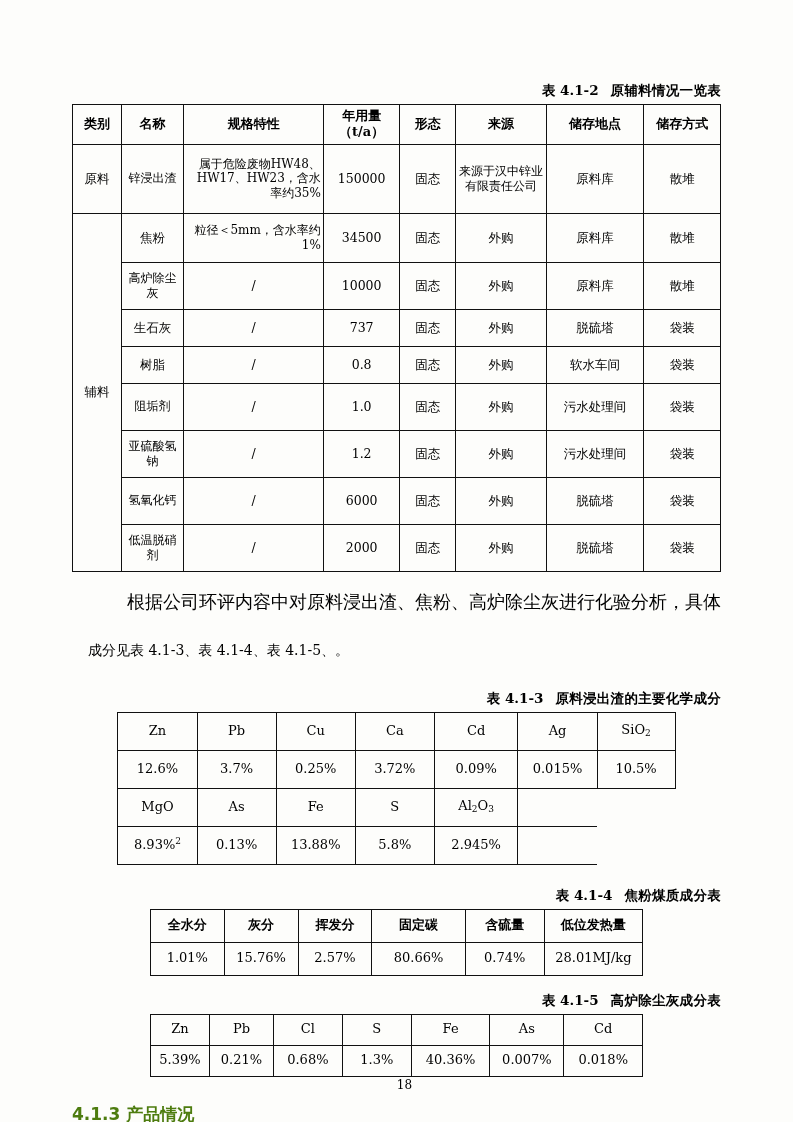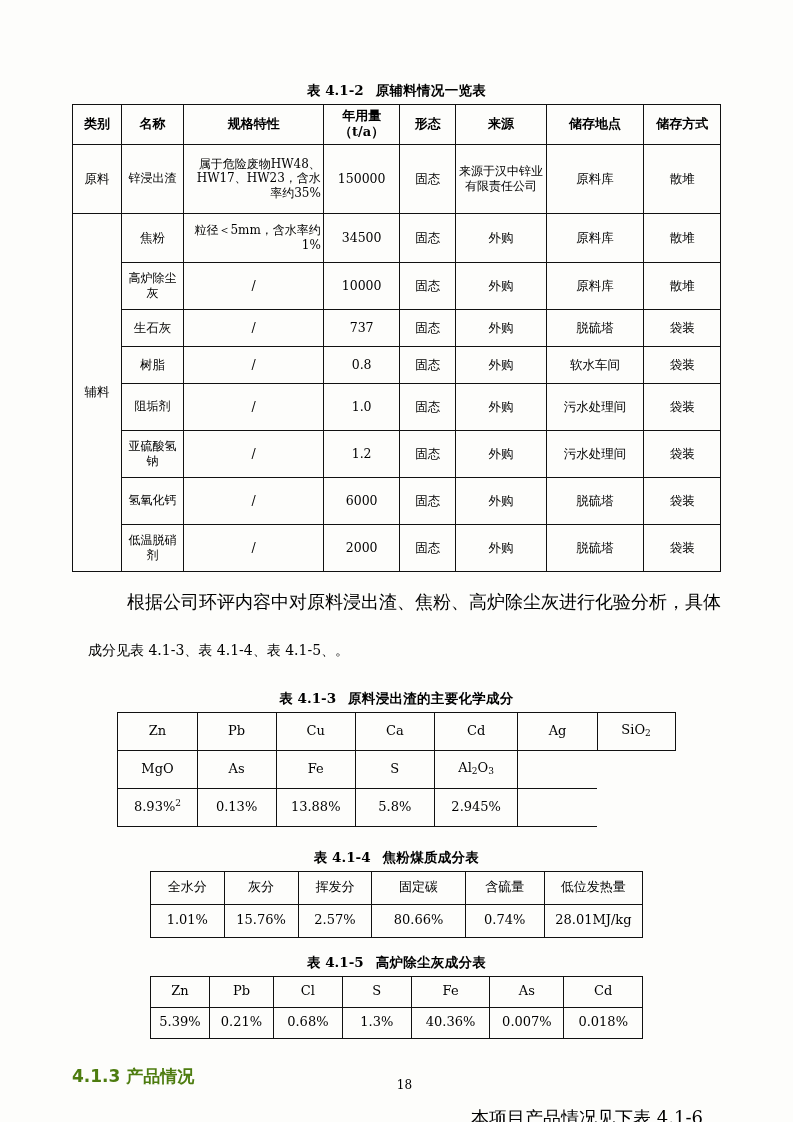--- a/index.html
+++ b/index.html
@@ -16,21 +16,21 @@
     font-family: "DejaVu Serif", "Liberation Serif", serif;
     color: #000;
     box-sizing: border-box;
     padding: 0 72px;
     overflow: hidden;
   }
   .content {
     padding-top: 82px;
   }
   .tbl-caption {
-    text-align: center;
+    text-align: right;
     font-size: 13.5px;
     font-weight: bold;
     margin: 0 0 4px 0;
     letter-spacing: 0.3px;
   }
   .tbl-caption .cap-num {
     font-weight: bold;
     letter-spacing: 0;
   }
   .tbl-caption .cap-gap {
@@ -96,21 +96,21 @@
   #t413 td.blank { border-left: 1px solid #111; border-right: none; }
   #t413 td.nb {
     border: none;
   }
   sub { font-size: 9px; vertical-align: -2px; }
   sup { font-size: 9px; vertical-align: 5px; }
 
   
   .wrap414 { width: 76%; margin: 0 auto; }
   #t414 td { height: 26px; font-size: 13px; }
-  #t414 tr.hd td { font-weight: normal; }
+  #t414 tr.hd td { font-weight: bold; }
 
   
   .wrap415 { width: 76%; margin: 0 auto; }
   #t415 td { height: 24px; font-size: 13px; }
 
   h3.sec {
     font-size: 17px;
     font-weight: bold;
     color: #4d7c0f;
     margin: 26px 0 10px 0;
@@ -280,20 +280,29 @@
             <tr>
           <td>Zn</td>
           <td>Pb</td>
           <td>Cu</td>
           <td>Ca</td>
           <td>Cd</td>
           <td>Ag</td>
           <td>SiO<sub>2</sub></td>
         </tr>
         <tr>
+          <td>12.6%</td>
+          <td>3.7%</td>
+          <td>0.25%</td>
+          <td>3.72%</td>
+          <td>0.09%</td>
+          <td>0.015%</td>
+          <td>10.5%</td>
+        </tr>
+        <tr>
           <td>MgO</td>
           <td>As</td>
           <td>Fe</td>
           <td>S</td>
           <td>Al<sub>2</sub>O<sub>3</sub></td>
           <td class="blank"></td>
           <td class="nb"></td>
         </tr>
         <tr>
           <td><span>8.93%</span><sup>2</sup></td>

